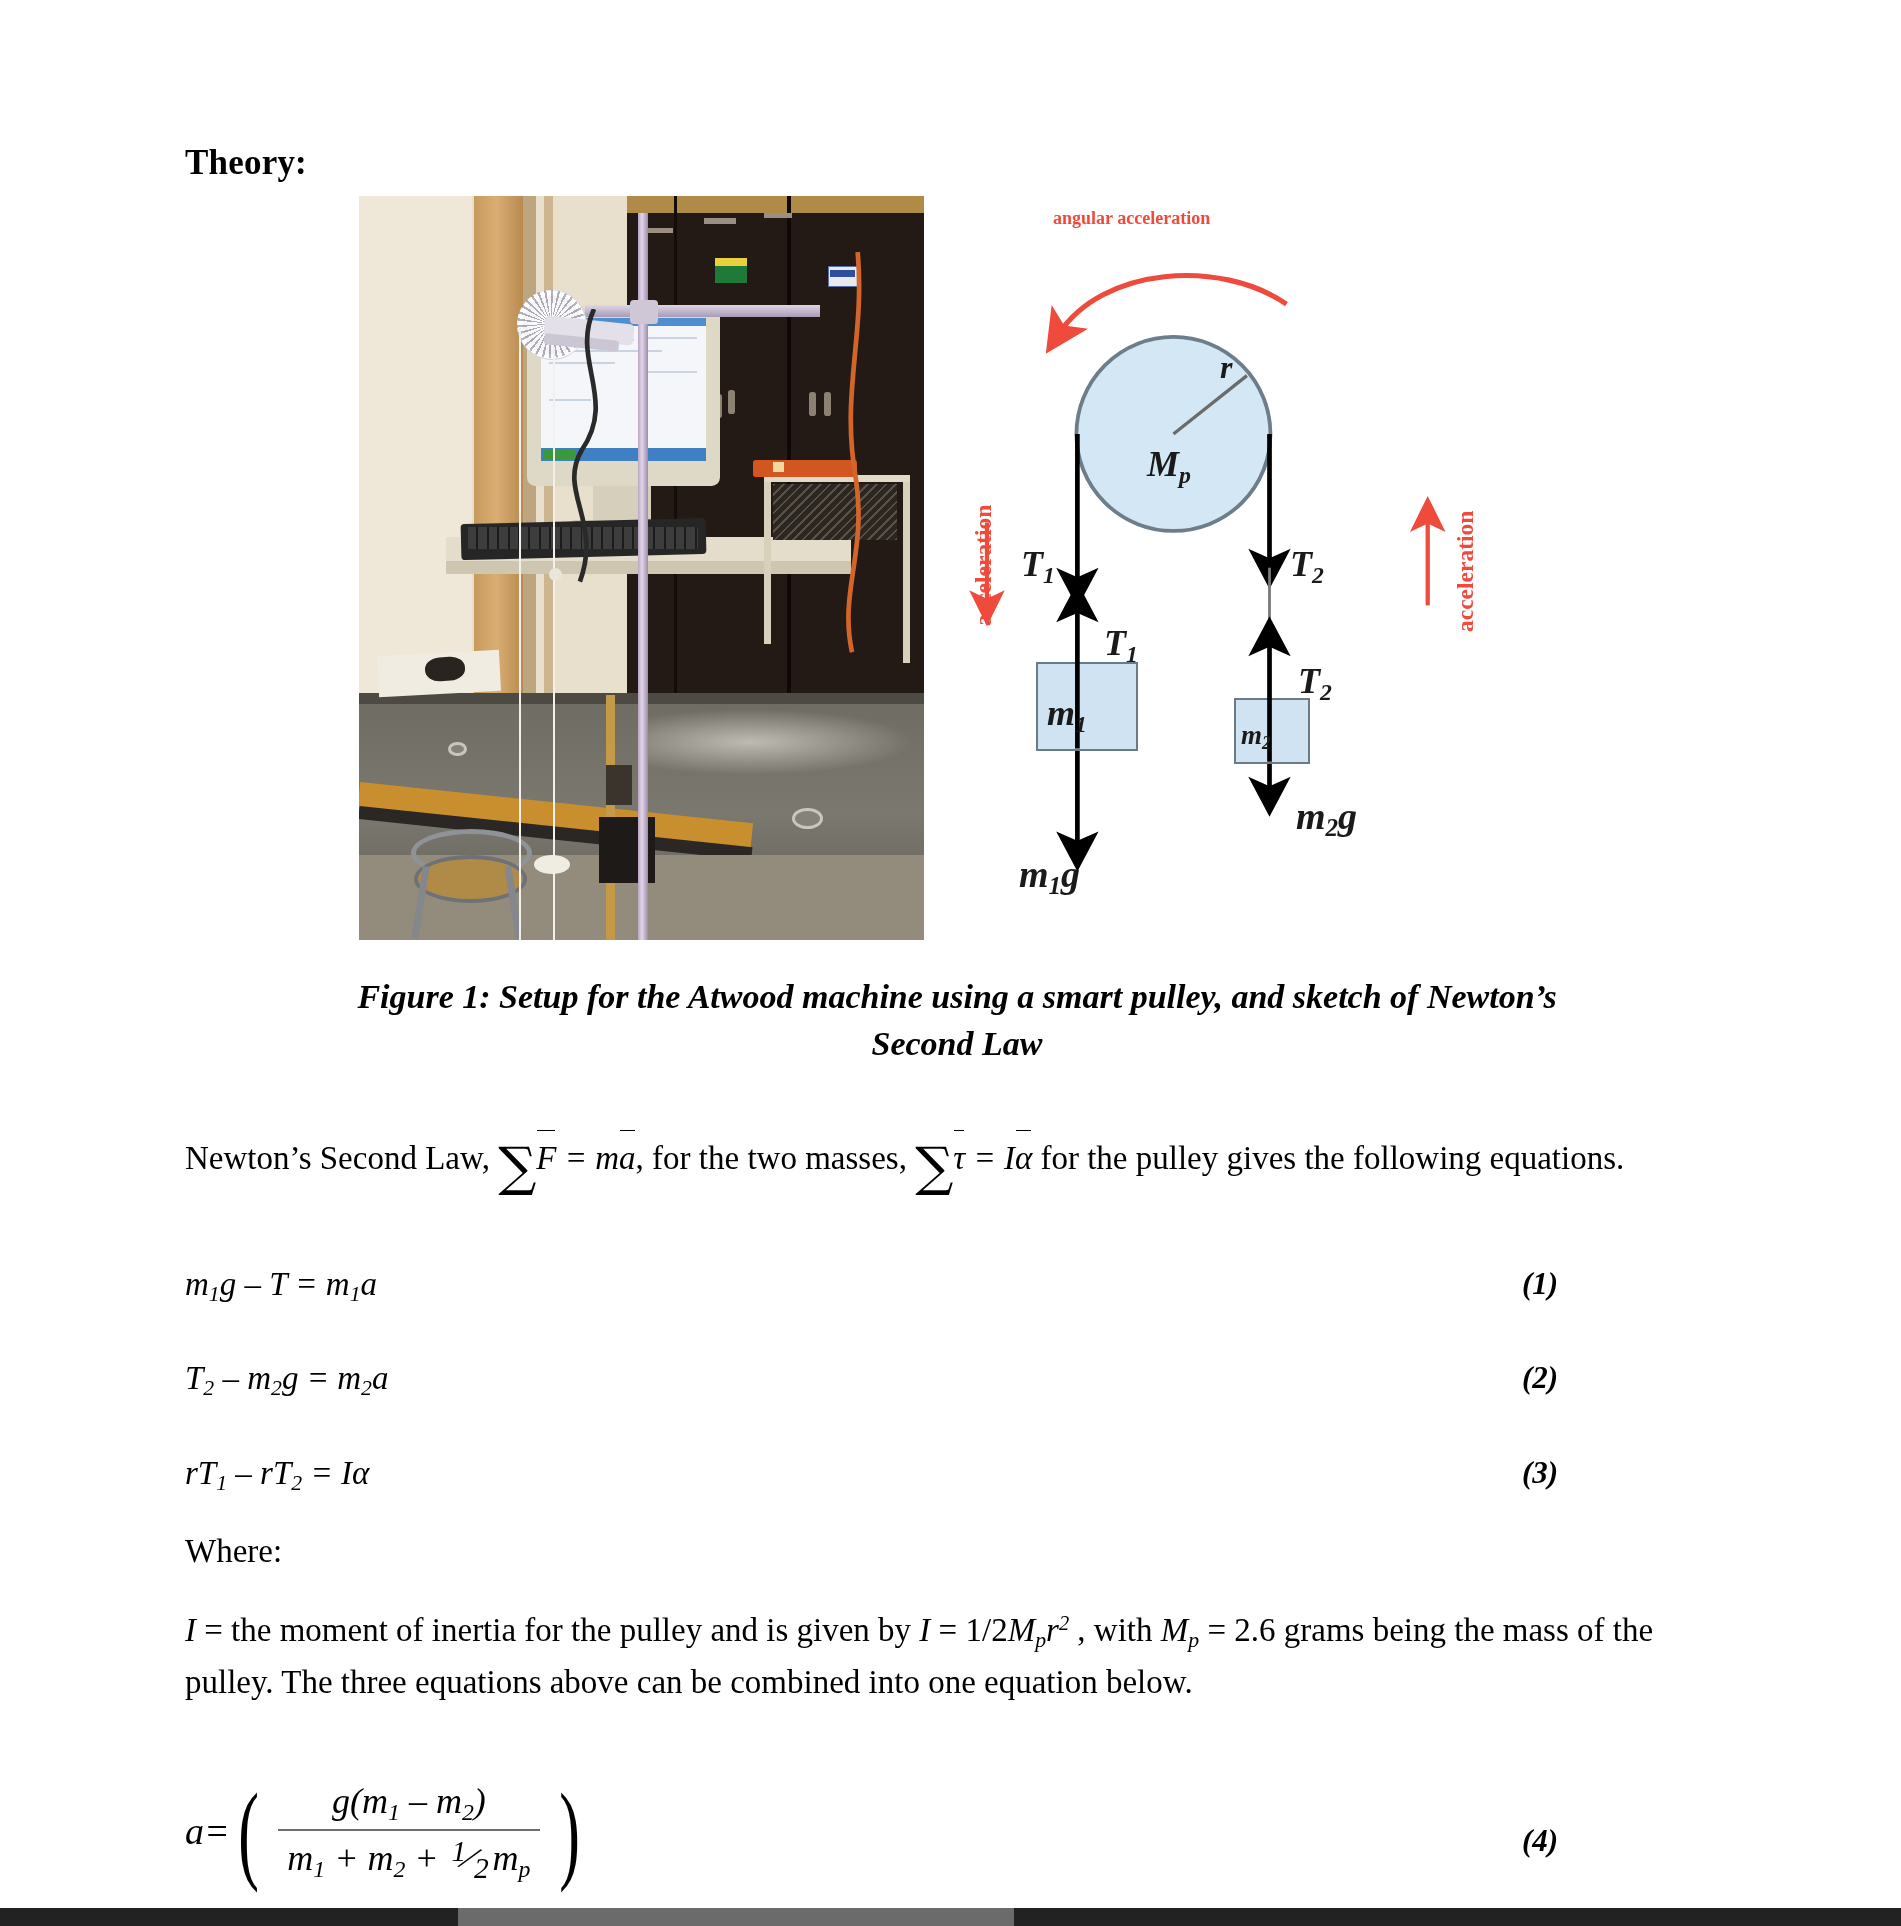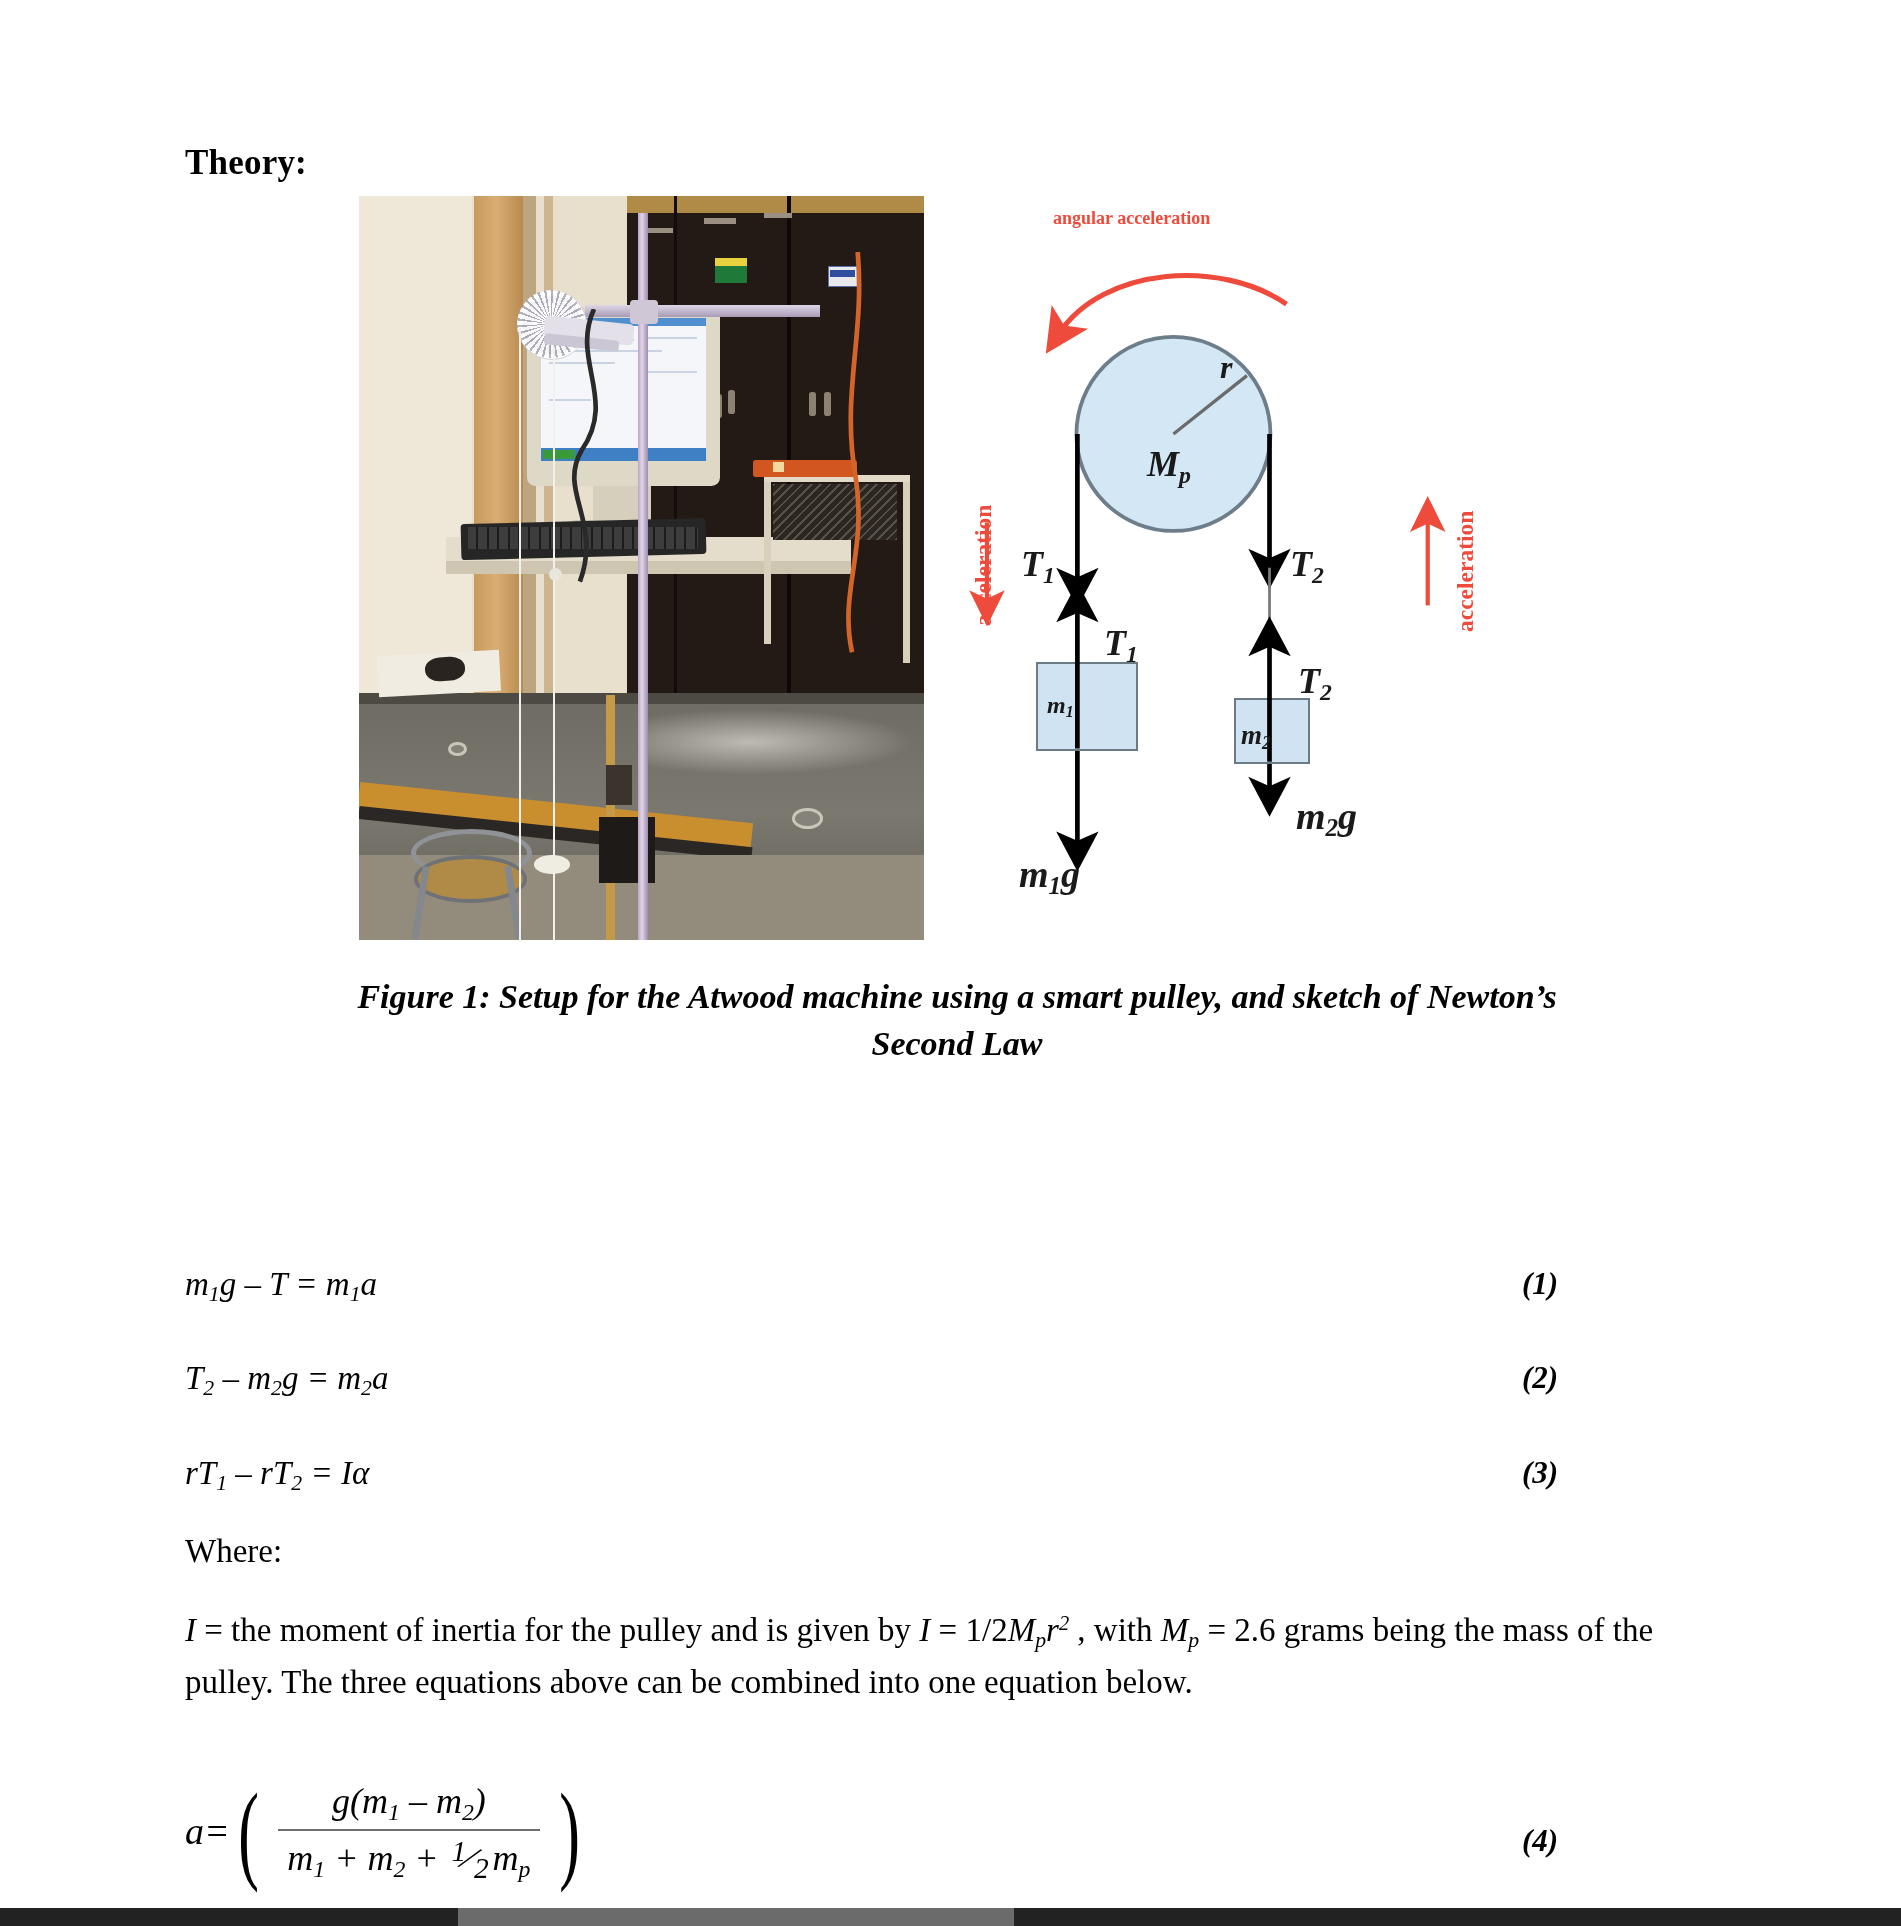--- a/index.html
+++ b/index.html
@@ -439,21 +439,21 @@
       </div>
 
       <div class="sk-label" style="left:166px;top:431px;font-size:36px;">
         <span>T</span><sub>1</sub>
       </div>
 
       <div class="sk-label" style="left:360px;top:469px;font-size:36px;">
         <span>T</span><sub>2</sub>
       </div>
 
-      <div class="sk-label" style="left:109px;top:501px;font-size:24px;">
+      <div class="sk-label" style="left:109px;top:501px;font-size:36px;">
         <span>m</span><sub>1</sub>
       </div>
 
       <div class="sk-label" style="left:303px;top:529px;font-size:27px;">
         <span>m</span><sub>2</sub>
       </div>
 
       <div class="sk-label" style="left:81px;top:661px;font-size:38px;">
         <span>m</span><sub>1</sub><span>g</span>
       </div>
@@ -466,20 +466,23 @@
 
       <div class="sk-red sk-vert" style="left:514px;top:441px;font-size:23.5px;">acceleration</div>
     </div>
   </div>
 
   <div class="caption">
     <div>Figure 1: Setup for the Atwood machine using a smart pulley, and sketch of Newton’s</div>
     <div>Second Law</div>
   </div>
 
+  <div class="body-text p-newton">
+    <span>Newton’s Second Law, </span><span class="sigma">∑</span><span class="math ovb">F</span><span class="math"> = m</span><span class="math ovb">a</span><span>, for the two masses,  </span><span class="sigma">∑</span><span class="math ovb">τ</span><span class="math"> = I</span><span class="math ovb">α</span><span>  for the pulley gives the following equations.</span>
+  </div>
 
   <div class="eq-row eq1">
     <span class="math">m</span><sub>1</sub><span class="math">g</span><span class="math"> – </span><span class="math">T</span><span class="math"> = </span><span class="math">m</span><sub>1</sub><span class="math">a</span>
     <span class="eq-num">(1)</span>
   </div>
 
   <div class="eq-row eq2">
     <span class="math">T</span><sub>2</sub><span class="math"> – </span><span class="math">m</span><sub>2</sub><span class="math">g</span><span class="math"> = </span><span class="math">m</span><sub>2</sub><span class="math">a</span>
     <span class="eq-num">(2)</span>
   </div>

